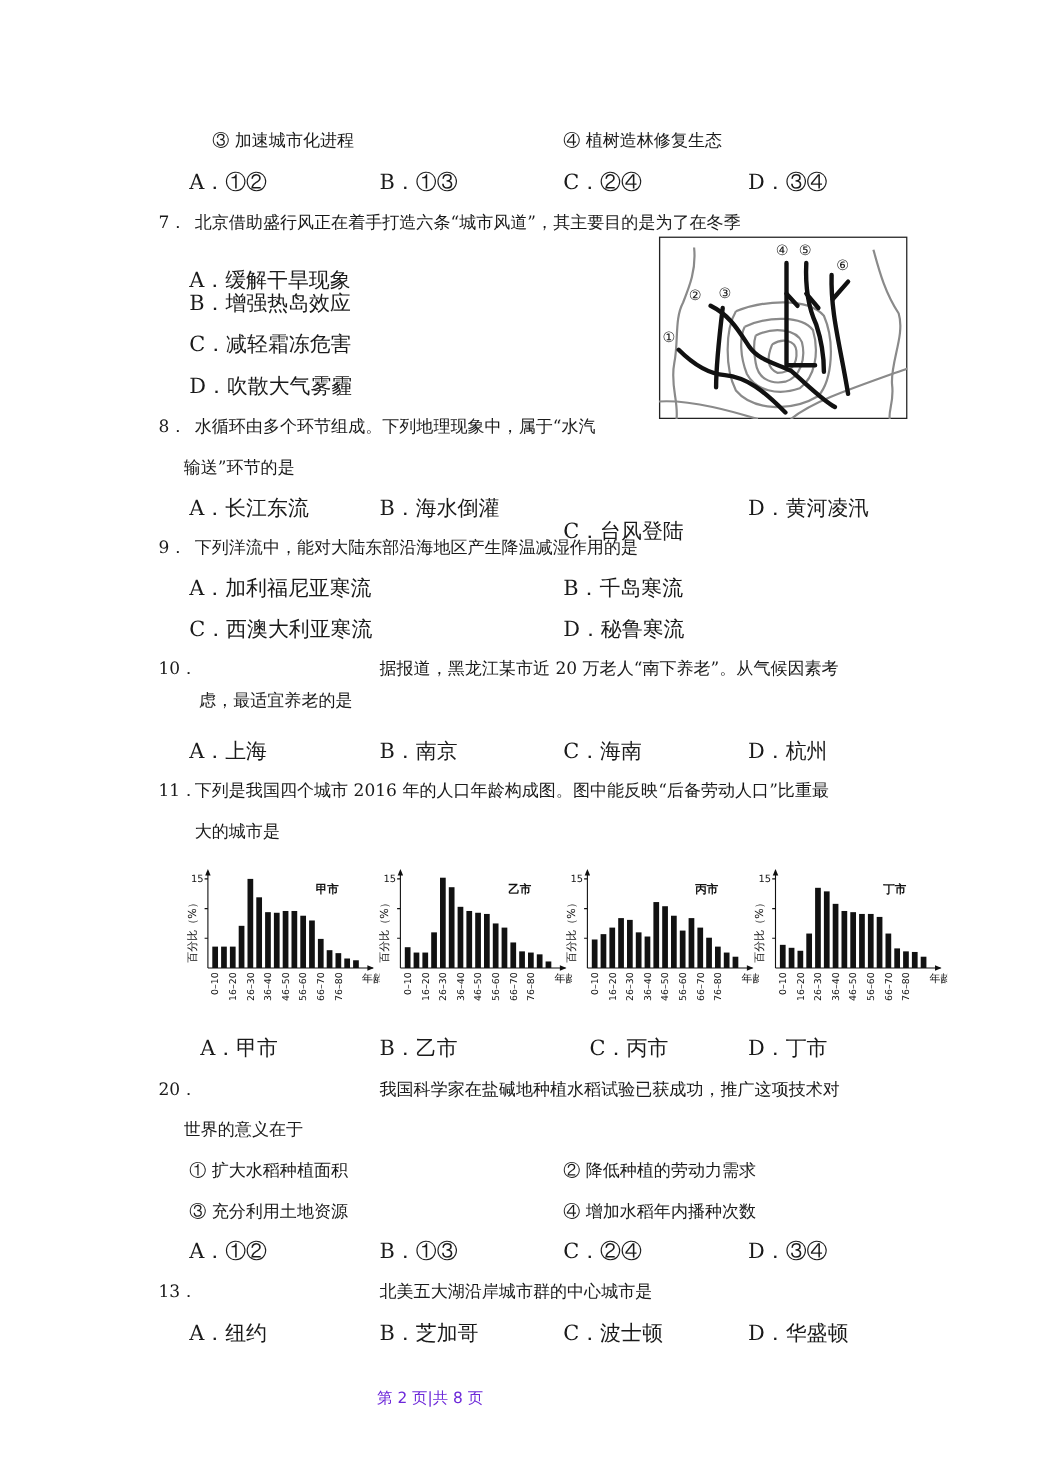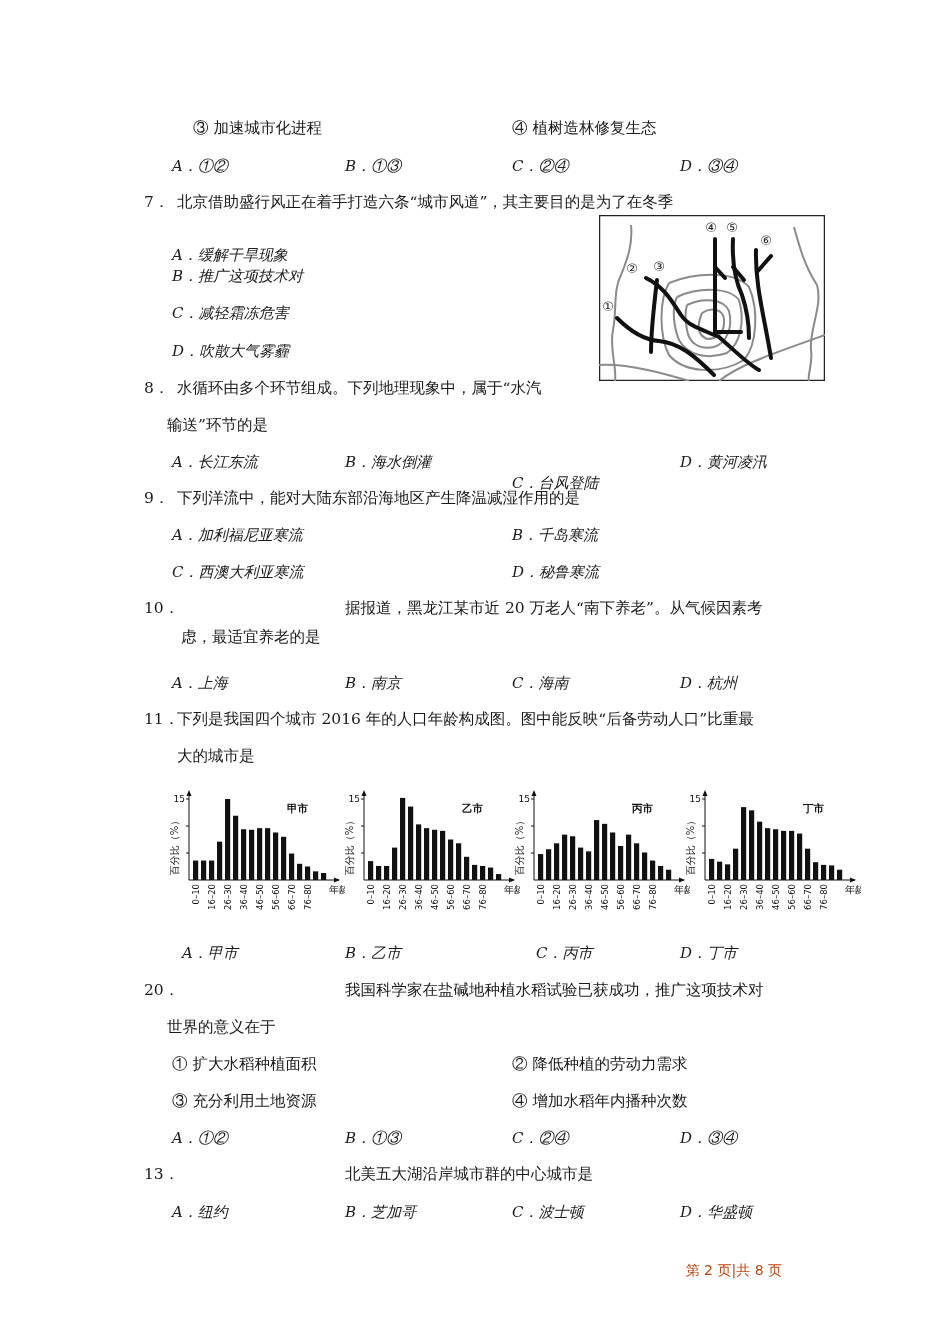--- a/index.html
+++ b/index.html
@@ -1,40 +1,40 @@
 <!DOCTYPE html>
 <html><head>
 <meta charset="utf-8">
 <style>
   html, body { margin: 0; padding: 0; background: #ffffff; }
   body { width: 950px; height: 1344px; position: relative; overflow: hidden;
          font-family: "DejaVu Serif", "Liberation Serif", serif; color: #1a1a1a; }
   .line { position: absolute; font-size: 15.5px; line-height: 20px; white-space: nowrap; }
-  .opt  { position: absolute; font-size: 15px; line-height: 20px; white-space: nowrap; font-style: italic; }
+  .opt  { position: absolute; font-size: 19px; line-height: 20px; white-space: nowrap; }
   .qnum { position: absolute; font-size: 15.5px; line-height: 20px; }
-  .footer { position: absolute; left: 0; width: 782px; top: 1262px; text-align: right;
-            font-family: "DejaVu Sans", "Liberation Sans", sans-serif; font-size: 14px; color: #c2410c; }
+  .footer { position: absolute; left: 0; width: 782px; top: 1262px; text-align: center;
+            font-family: "DejaVu Sans", "Liberation Sans", sans-serif; font-size: 14px; color: #6d28d9; }
   .mapbox { position: absolute; left: 599px; top: 215px; width: 226px; height: 166px; }
   .chart { position: absolute; top: 788px; width: 180px; height: 130px; }
   .chart svg text { font-family: "DejaVu Sans", "Liberation Sans", sans-serif; }
 </style>
 </head>
 <body>
 
 <div class="line" style="left:172px; top:118px;margin-left:21px;">③ 加速城市化进程</div>
 <div class="line" style="left:512px; top:118px;">④ 植树造林修复生态</div>
 <div class="opt" style="left:172px; top:156px;">A．①②</div>
 <div class="opt" style="left:345px; top:156px;">B．①③</div>
 <div class="opt" style="left:512px; top:156px;">C．②④</div>
 <div class="opt" style="left:680px; top:156px;">D．③④</div>
 
 <div class="qnum" style="left:144px; top:192px;">7．</div>
 <div class="line" style="left:177px; top:192px;">北京借助盛行风正在着手打造六条“城市风道”，其主要目的是为了在冬季</div>
 <div class="opt" style="left:172px; top:245px;">A．缓解干旱现象</div>
-<div class="opt" style="left:172px; top:266px;">B．推广这项技术对</div>
+<div class="opt" style="left:172px; top:266px;">B．增强热岛效应</div>
 <div class="opt" style="left:172px; top:303px;">C．减轻霜冻危害</div>
 <div class="opt" style="left:172px; top:341px;">D．吹散大气雾霾</div>
 
 <div class="mapbox">
   <svg width="226" height="166" viewBox="0 0 226 166">
     <rect x="0.5" y="0.5" width="225" height="165" fill="#fff" stroke="#222" stroke-width="1.5"></rect>
 
     <g fill="none" stroke="#8a8a8a" stroke-width="2">
       <path d="M32 10 C34 30, 28 45, 22 60 C14 75, 18 95, 14 115 C10 135, 18 150, 16 166"></path>
       <path d="M195 12 C200 30, 205 50, 218 70 C224 90, 210 115, 212 135 C214 150, 208 160, 210 166"></path>

